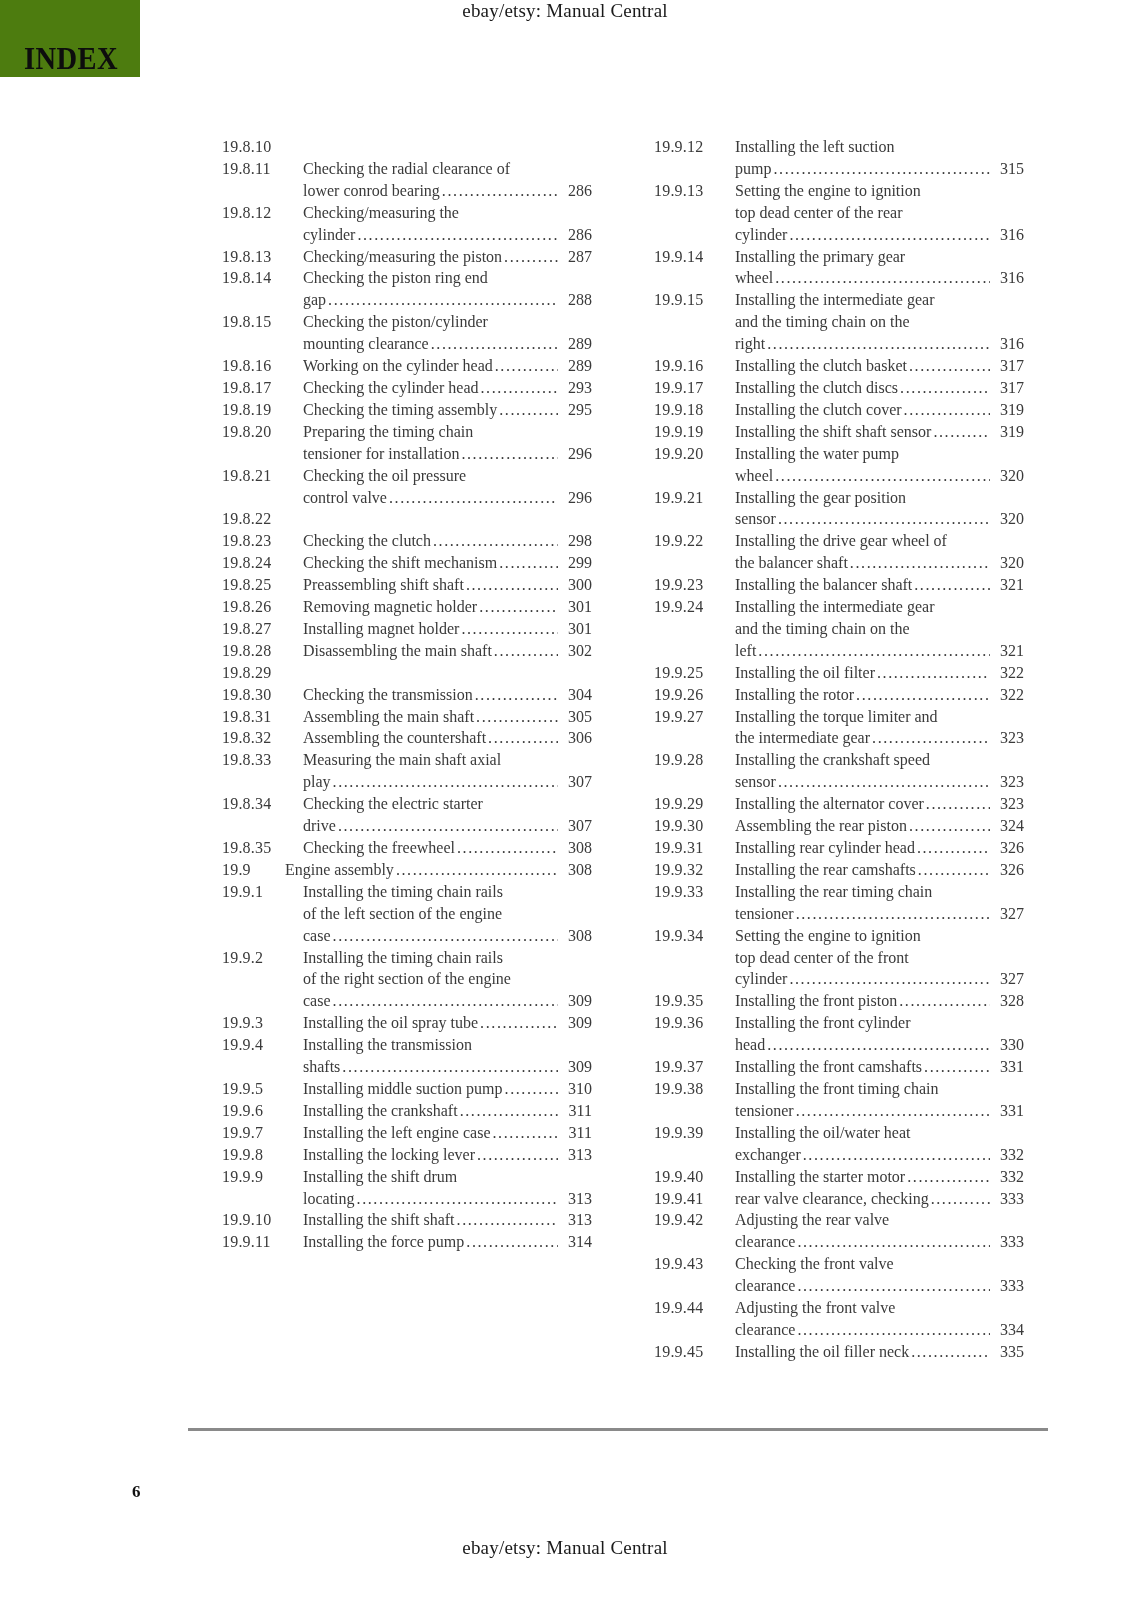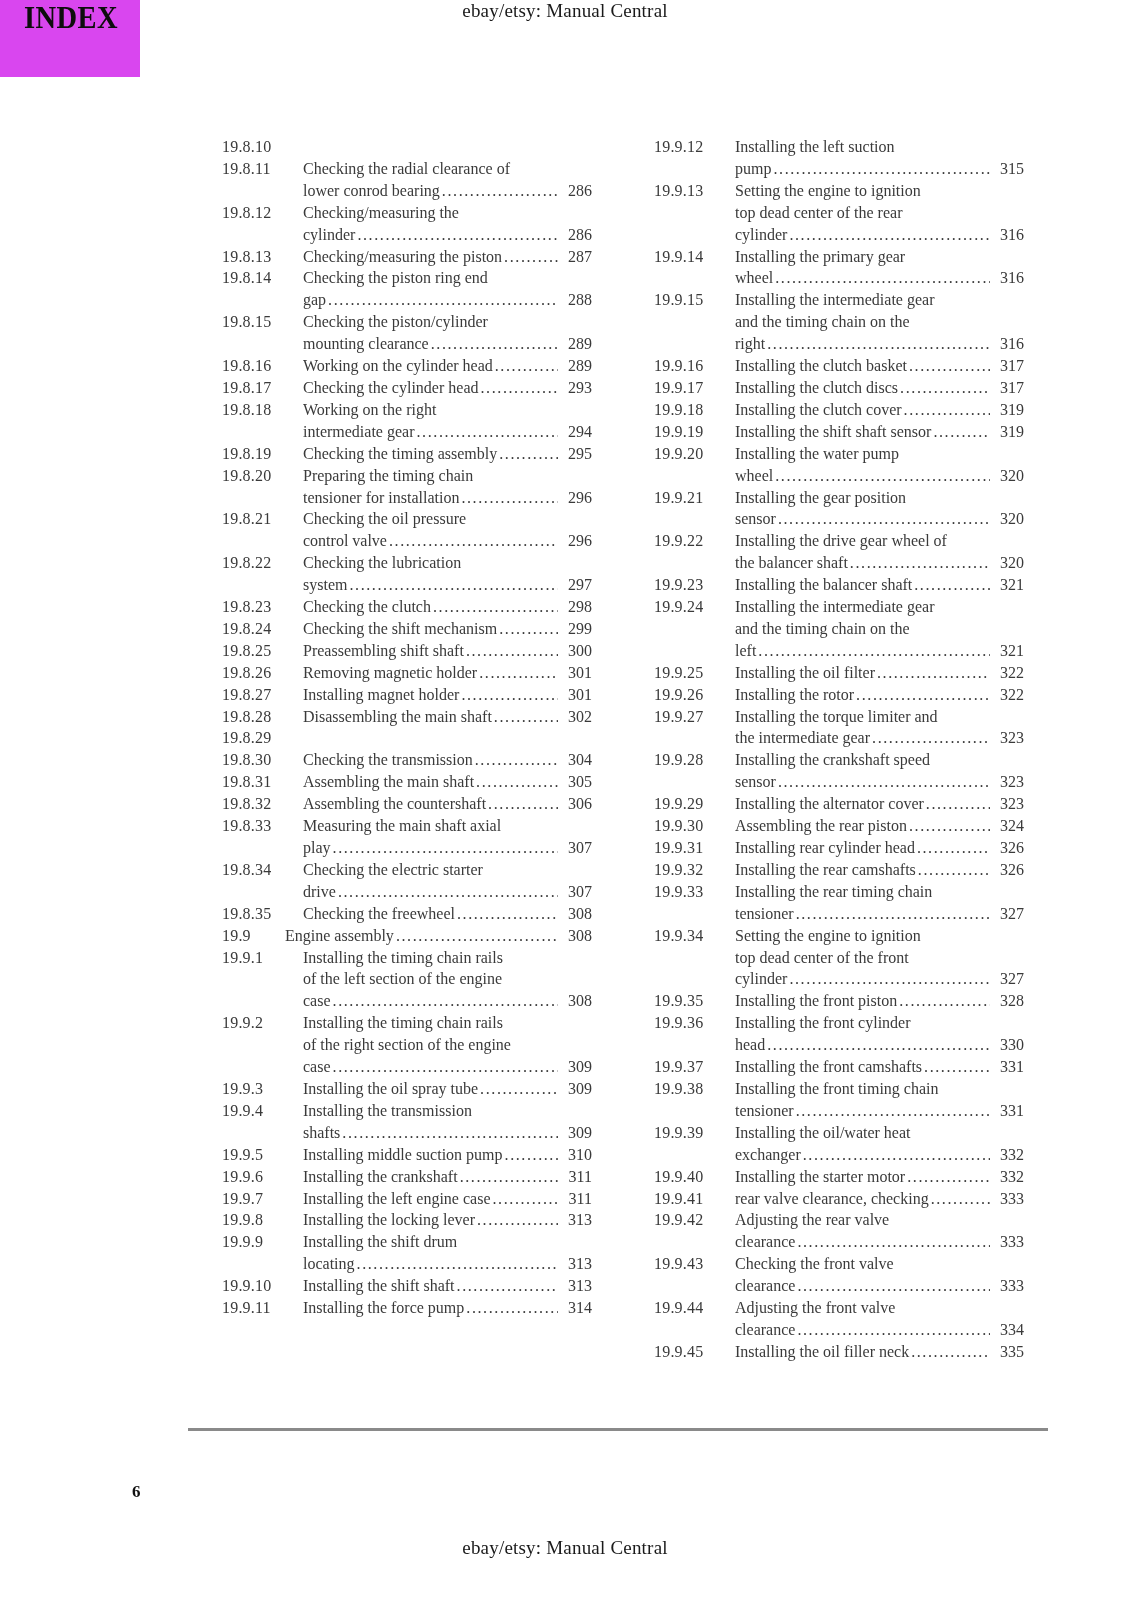--- a/index.html
+++ b/index.html
@@ -22,23 +22,23 @@
     font-size: 19px;
     color: #1a1a1a;
     letter-spacing: 0.2px;
   }
   .index-box {
     position: absolute;
     left: 0;
     top: 0;
     width: 140px;
     height: 77px;
-    background: #d946ef;
+    background: #4d7c0f;
     display: flex;
-    align-items: flex-start;
+    align-items: flex-end;
   }
   .index-box .index-label {
     font-size: 31px;
     font-weight: 800;
     color: #0d0d0d;
     padding-left: 26px;
     letter-spacing: 0.5px;
     transform: scaleX(0.92);
     transform-origin: left center;
   }
@@ -197,31 +197,20 @@
         <span class="num">19.8.17</span>
         <span class="body">
           <span class="line last">
             <span class="t">Checking the cylinder head</span>
             <span class="dots"></span>
             <span class="pg">293</span>
           </span>
         </span>
       </div>
       <div class="entry">
-        <span class="num">19.8.18</span>
-        <span class="body">
-          <span class="line"><span class="t">Working on the right</span></span>
-          <span class="line last">
-            <span class="t">intermediate gear</span>
-            <span class="dots"></span>
-            <span class="pg">294</span>
-          </span>
-        </span>
-      </div>
-      <div class="entry">
         <span class="num">19.8.19</span>
         <span class="body">
           <span class="line last">
             <span class="t">Checking the timing assembly</span>
             <span class="dots"></span>
             <span class="pg">295</span>
           </span>
         </span>
       </div>
       <div class="entry">
@@ -241,28 +230,20 @@
           <span class="line"><span class="t">Checking the oil pressure</span></span>
           <span class="line last">
             <span class="t">control valve</span>
             <span class="dots"></span>
             <span class="pg">296</span>
           </span>
         </span>
       </div>
       <div class="entry">
         <span class="num">19.8.22</span>
-        <span class="body">
-          <span class="line"><span class="t">Checking the lubrication</span></span>
-          <span class="line last">
-            <span class="t">system</span>
-            <span class="dots"></span>
-            <span class="pg">297</span>
-          </span>
-        </span>
       </div>
       <div class="entry">
         <span class="num">19.8.23</span>
         <span class="body">
           <span class="line last">
             <span class="t">Checking the clutch</span>
             <span class="dots"></span>
             <span class="pg">298</span>
           </span>
         </span>

